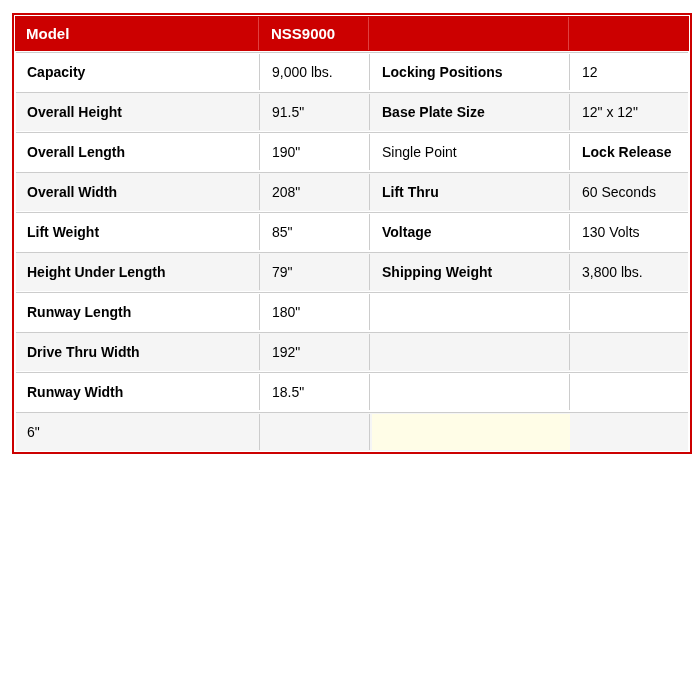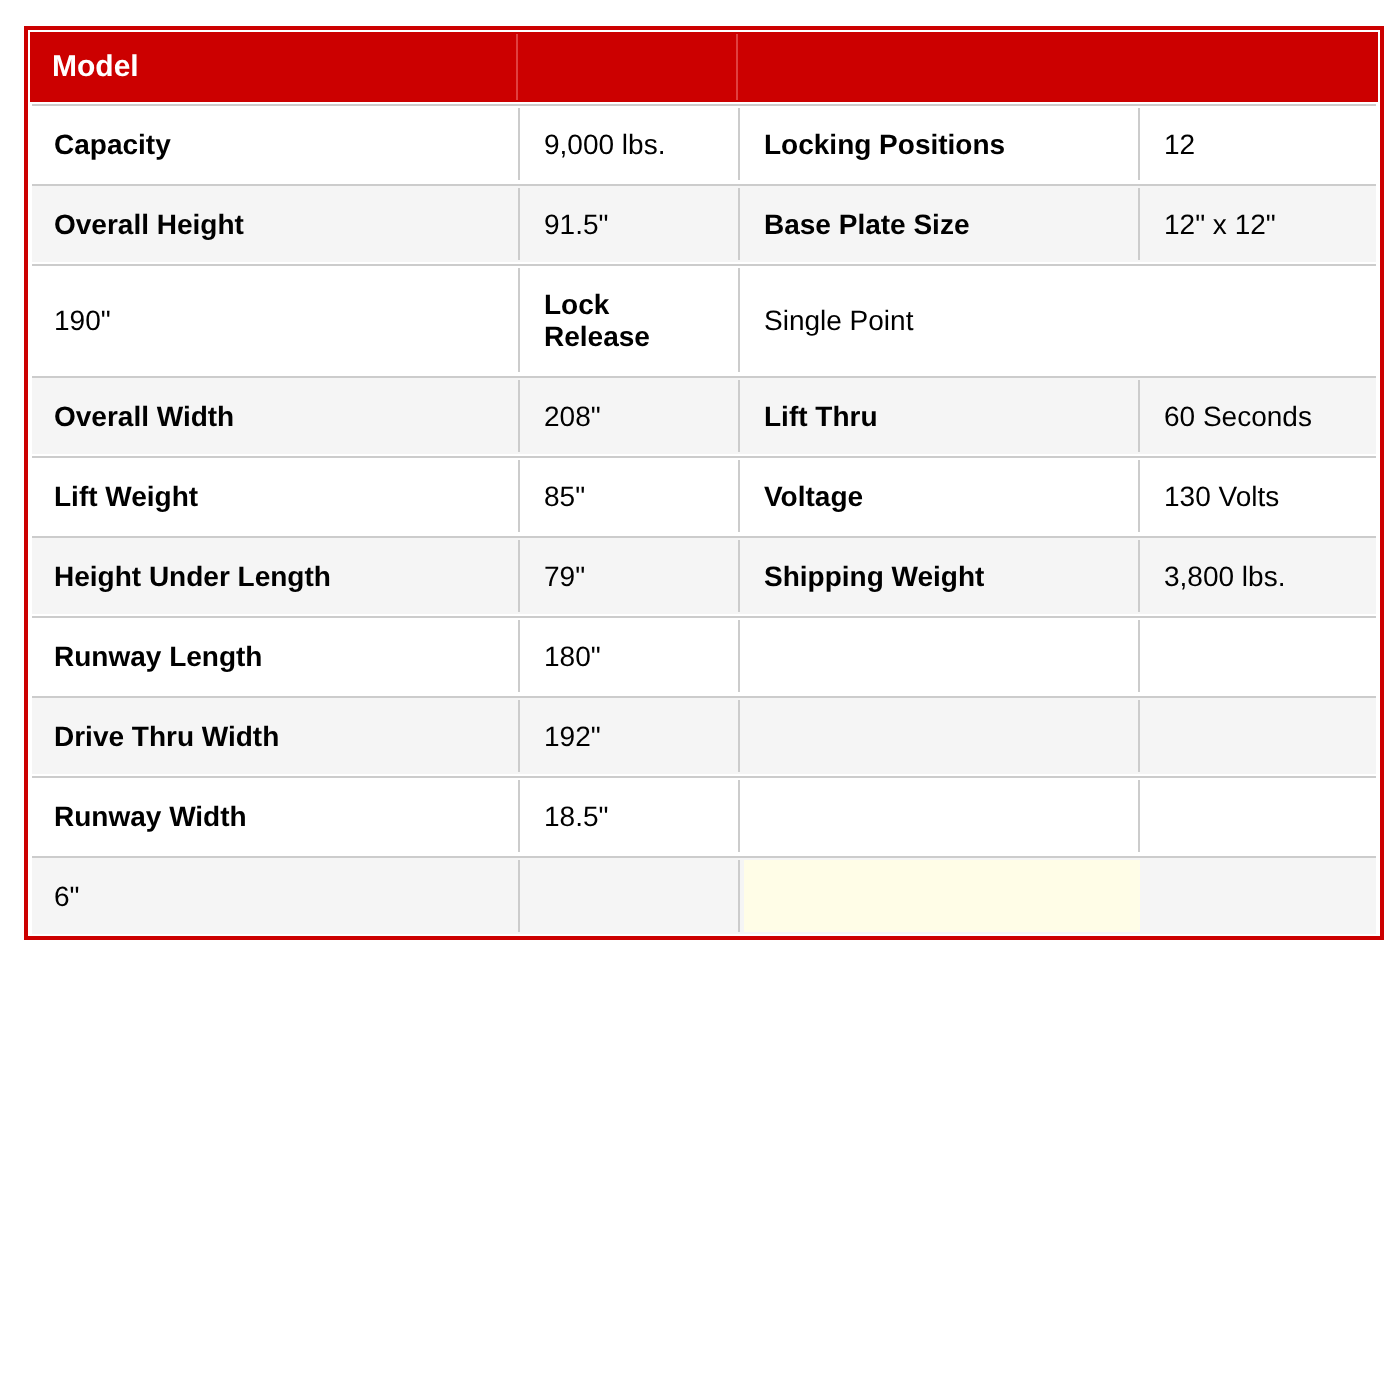--- a/index.html
+++ b/index.html
@@ -64,40 +64,42 @@
     .cell.cream {
       background: #fffde7;
     }
   </style>
 </head>
 <body>
 
 <div class="table-wrapper">
   <div class="header-row">
     <div class="header-cell">Model</div>
+    <div class="header-cell">NSS9000</div>
     <div class="header-cell"></div>
     <div class="header-cell"></div>
   </div>
   <div id="table-body">
       <div class="data-row">
         <div class="cell label">Capacity</div>
         <div class="cell value">9,000 lbs.</div>
         <div class="cell label">Locking Positions</div>
         <div class="cell value">12</div>
       </div>
       <div class="data-row">
         <div class="cell label">Overall Height</div>
         <div class="cell value">91.5"</div>
         <div class="cell label">Base Plate Size</div>
         <div class="cell value">12" x 12"</div>
       </div>
       <div class="data-row">
+        <div class="cell label">Overall Length</div>
         <div class="cell value">190"</div>
+        <div class="cell value">Single Point</div>
         <div class="cell label">Lock Release</div>
-        <div class="cell value">Single Point</div>
       </div>
       <div class="data-row">
         <div class="cell label">Overall Width</div>
         <div class="cell value">208"</div>
         <div class="cell label">Lift Thru</div>
         <div class="cell value">60 Seconds</div>
       </div>
       <div class="data-row">
         <div class="cell label">Lift Weight</div>
         <div class="cell value">85"</div>

